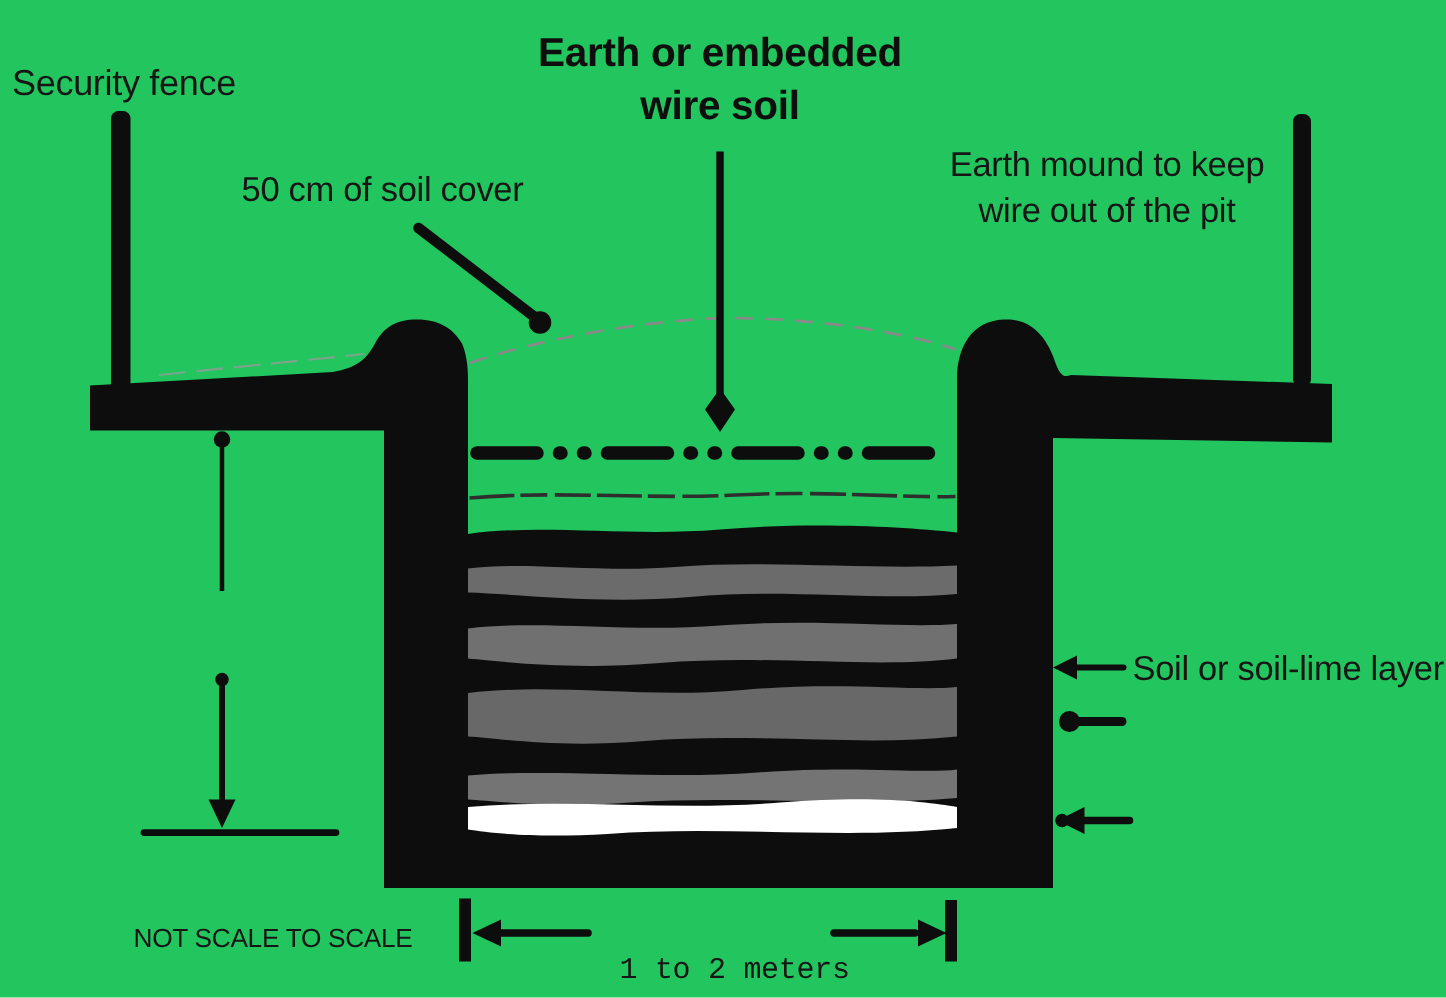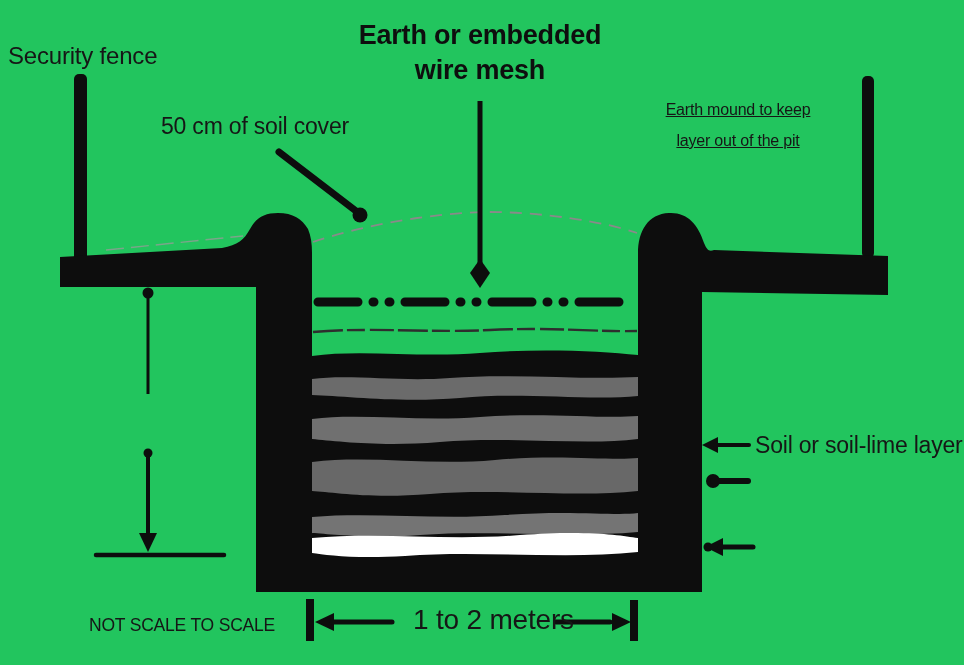--- a/index.html
+++ b/index.html
@@ -25,28 +25,28 @@
     position: absolute;
     white-space: nowrap;
     color: #161616;
     letter-spacing: -0.2px;
   }
   .lbl-security   { left: 8px;   top: 42px;  font-size: 24px; }
   .title-block    { left: 329px; top: 18px;  width: 302px; text-align: center;
                     font-weight: bold; font-size: 27px; line-height: 35px;
                     color: #0e0e0e; white-space: normal; }
   .earth-block    { left: 606px; top: 94px;  width: 264px; text-align: center;
-                    font-size: 16px; line-height: 31px; white-space: normal; text-decoration: underline; }
+                    font-size: 23px; line-height: 31px; white-space: normal; }
   .lbl-soilcover  { left: 161px; top: 113px; font-size: 23px; }
   .lbl-depth      { left: 68px;  top: 405px; font-size: 26px; }
   .lbl-soillime   { left: 755px; top: 432px; font-size: 23px; }
   .lbl-bio        { left: 757px; top: 468px; font-size: 21px; }
   .lbl-clay       { left: 761px; top: 535px; font-size: 21px; }
   .lbl-scale      { left: 89px;  top: 615px; font-size: 17.5px; }
-  .lbl-width      { left: 413px; top: 604px; font-size: 28px; }
+  .lbl-width      { left: 413px; top: 636px; font-size: 20px; font-family: Liberation Mono, monospace; }
 </style>
 </head>
 <body>
 
 <div id="stage">
 
   <svg id="drawing" width="964" height="665" viewBox="0 0 964 665">
 
     <rect x="74" y="74" width="13" height="192" rx="5" fill="#0d0d0d"></rect>
     <rect x="862" y="76" width="12" height="182" rx="5" fill="#0d0d0d"></rect>
@@ -123,26 +123,26 @@
       <circle cx="708" cy="547" r="4.5" fill="#0d0d0d"></circle>
       <path d="M705,547 L723,538 L723,556 Z" fill="#0d0d0d"></path>
       <line x1="720" y1="547" x2="753" y2="547" stroke="#0d0d0d" stroke-width="5" stroke-linecap="round"></line>
     </g>
   </svg>
 
   <div class="lbl lbl-security">Security fence</div>
 
   <div class="lbl title-block">
     <div>Earth or embedded</div>
-    <div>wire mesh</div>
+    <div>wire soil</div>
   </div>
 
   <div class="lbl earth-block">
     <div>Earth mound to keep</div>
-    <div>layer out of the pit</div>
+    <div>wire out of the pit</div>
   </div>
 
   <div class="lbl lbl-soilcover">50 cm of soil cover</div>
 
 
   <div class="lbl lbl-soillime">Soil or soil-lime layer</div>
 
 
 
   <div class="lbl lbl-scale">NOT SCALE TO SCALE</div>

